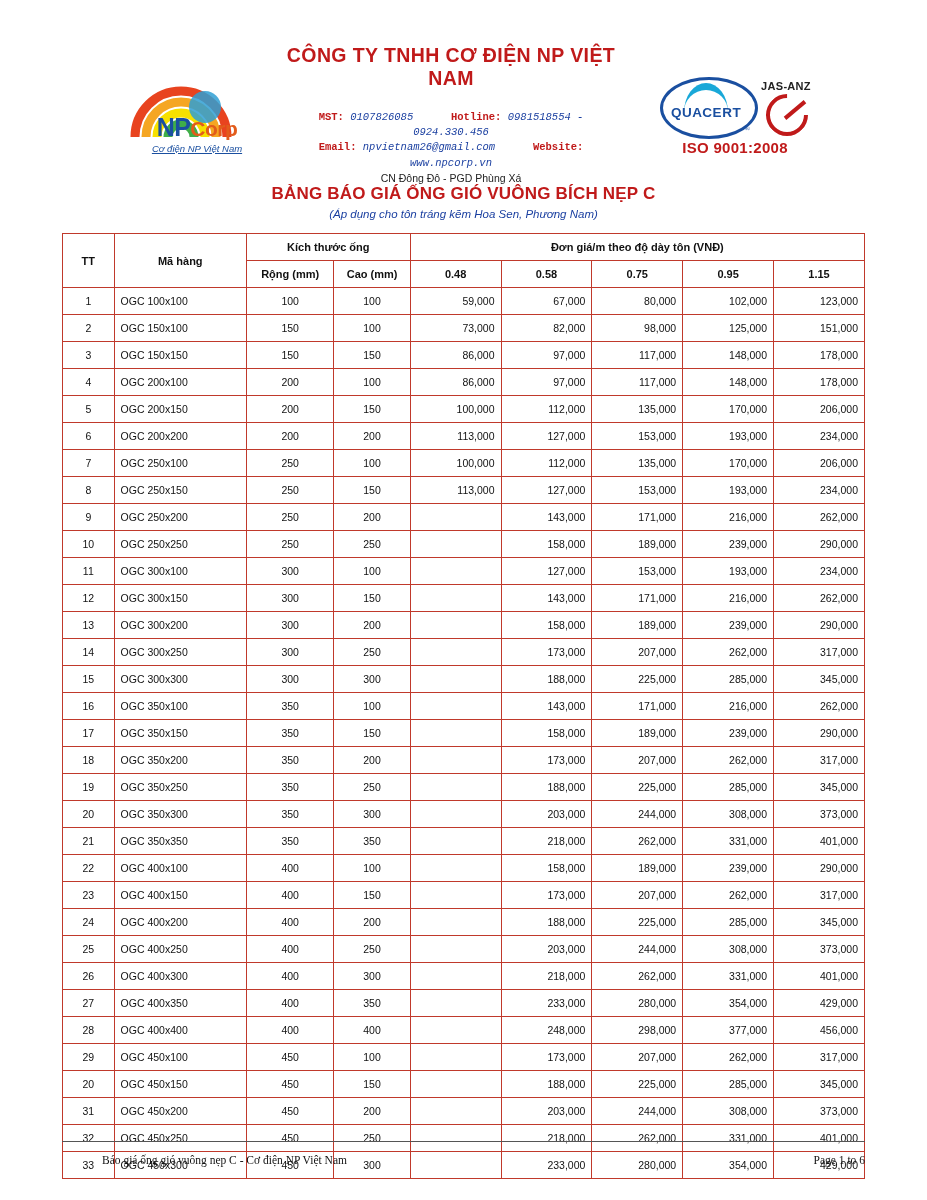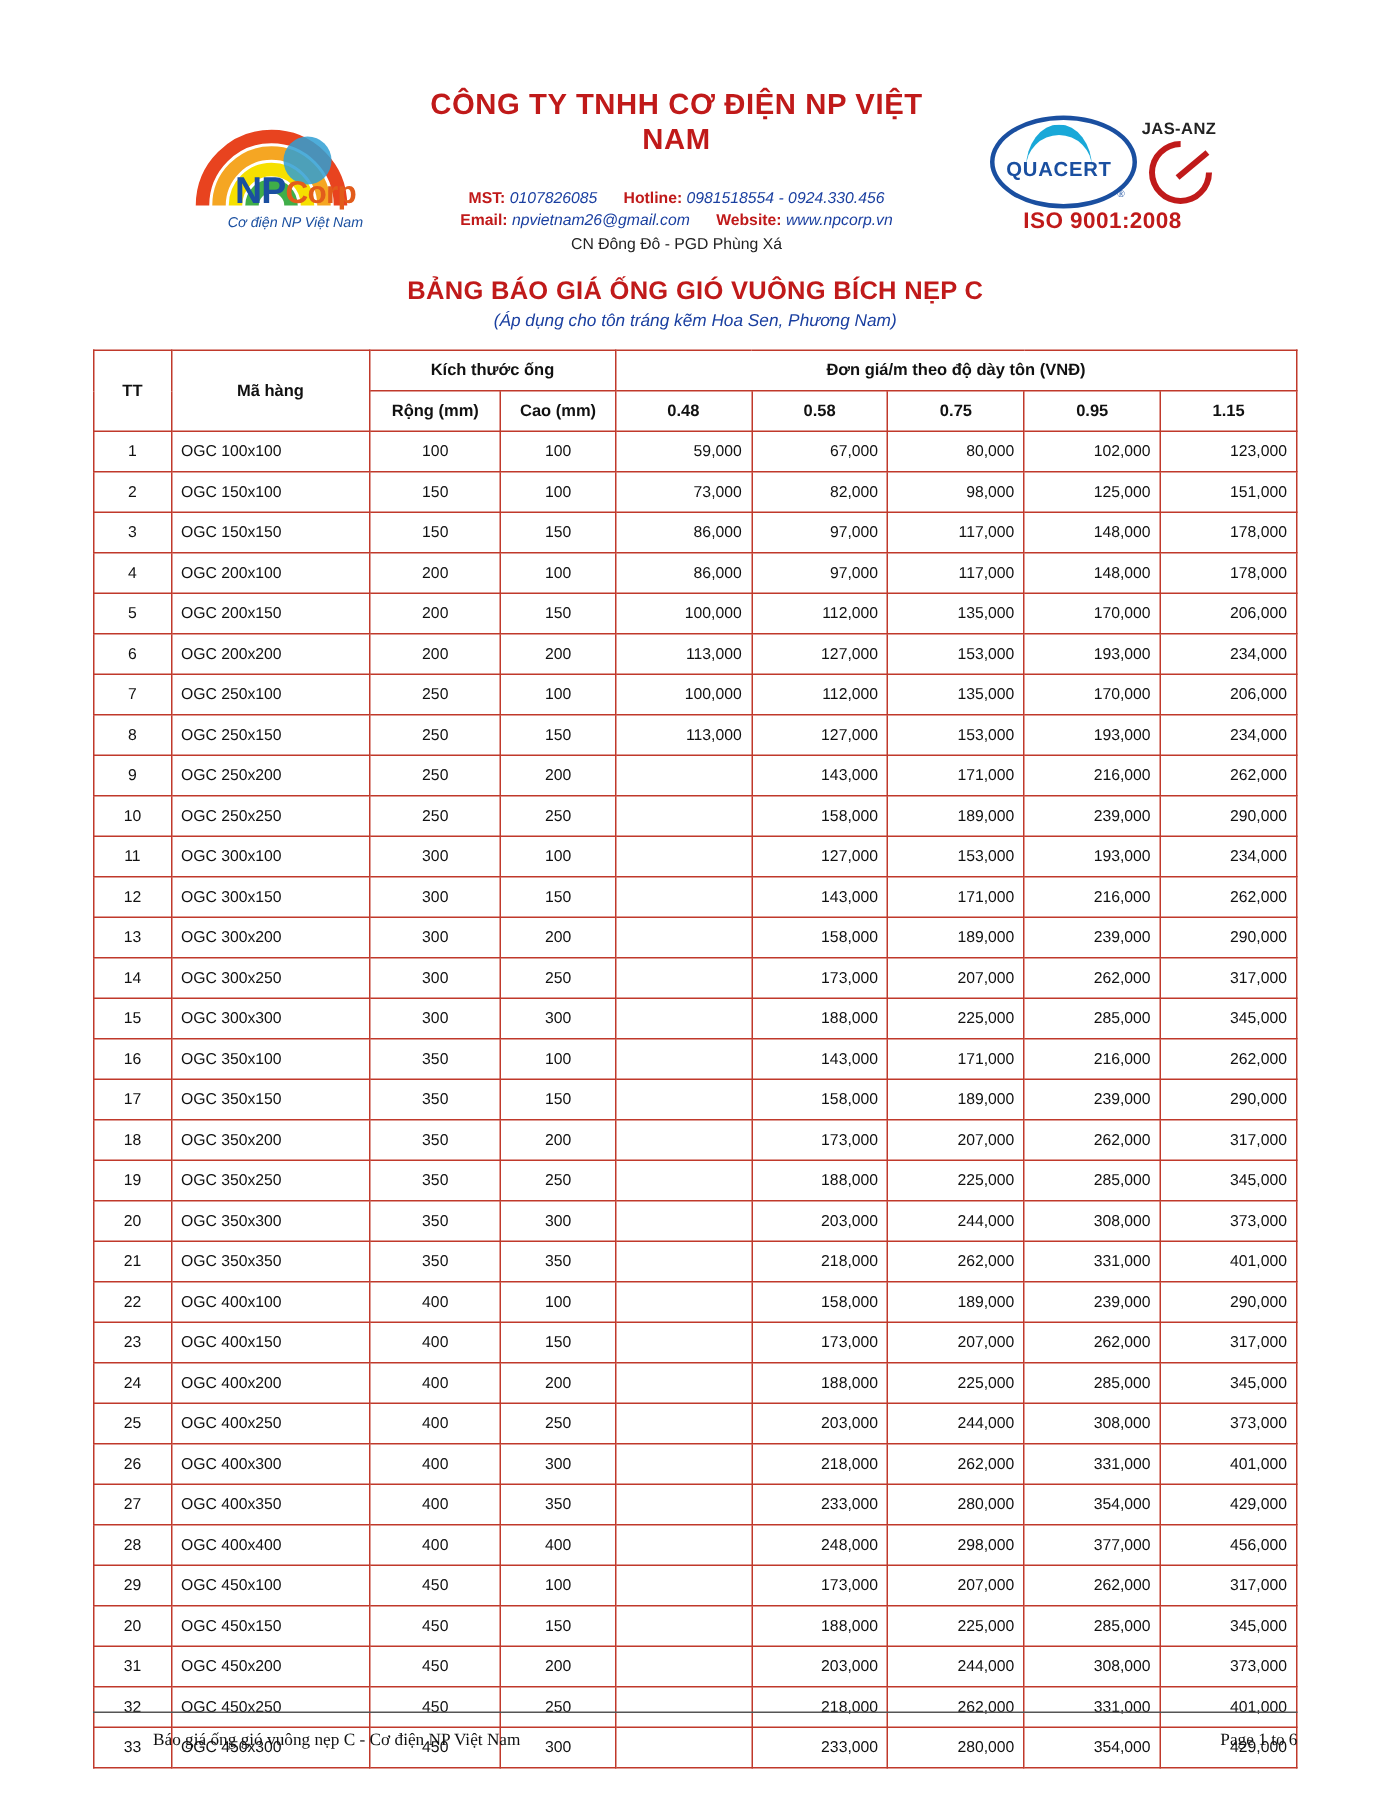--- a/index.html
+++ b/index.html
@@ -56,37 +56,38 @@
     color: #e25c1b;
     font-size: 21px;
     text-align: center;
   }
   .logo-sub {
     font-family: "Liberation Sans", sans-serif;
     font-size: 9.5px;
     color: #1a4fa0;
     font-style: italic;
     margin-top: 1px;
+    text-decoration: underline;
   }
 
   .company-block {
     flex: 1 1 auto;
     text-align: center;
     padding: 0 8px;
   }
   .company-name {
     font-family: "Liberation Sans", sans-serif;
     font-weight: bold;
     font-size: 19.5px;
     color: #c01a1a;
     letter-spacing: 0.4px;
     margin-bottom: 20px;
   }
   .company-line {
-    font-family: Liberation Sans, sans-serif;
+    font-family: Liberation Mono, monospace;
     font-size: 10.5px;
     color: #1a3fa0;
     line-height: 1.45;
     font-style: italic;
   }
   .company-line .lbl {
     color: #c01a1a;
     font-weight: bold;
     font-style: normal;
   }

